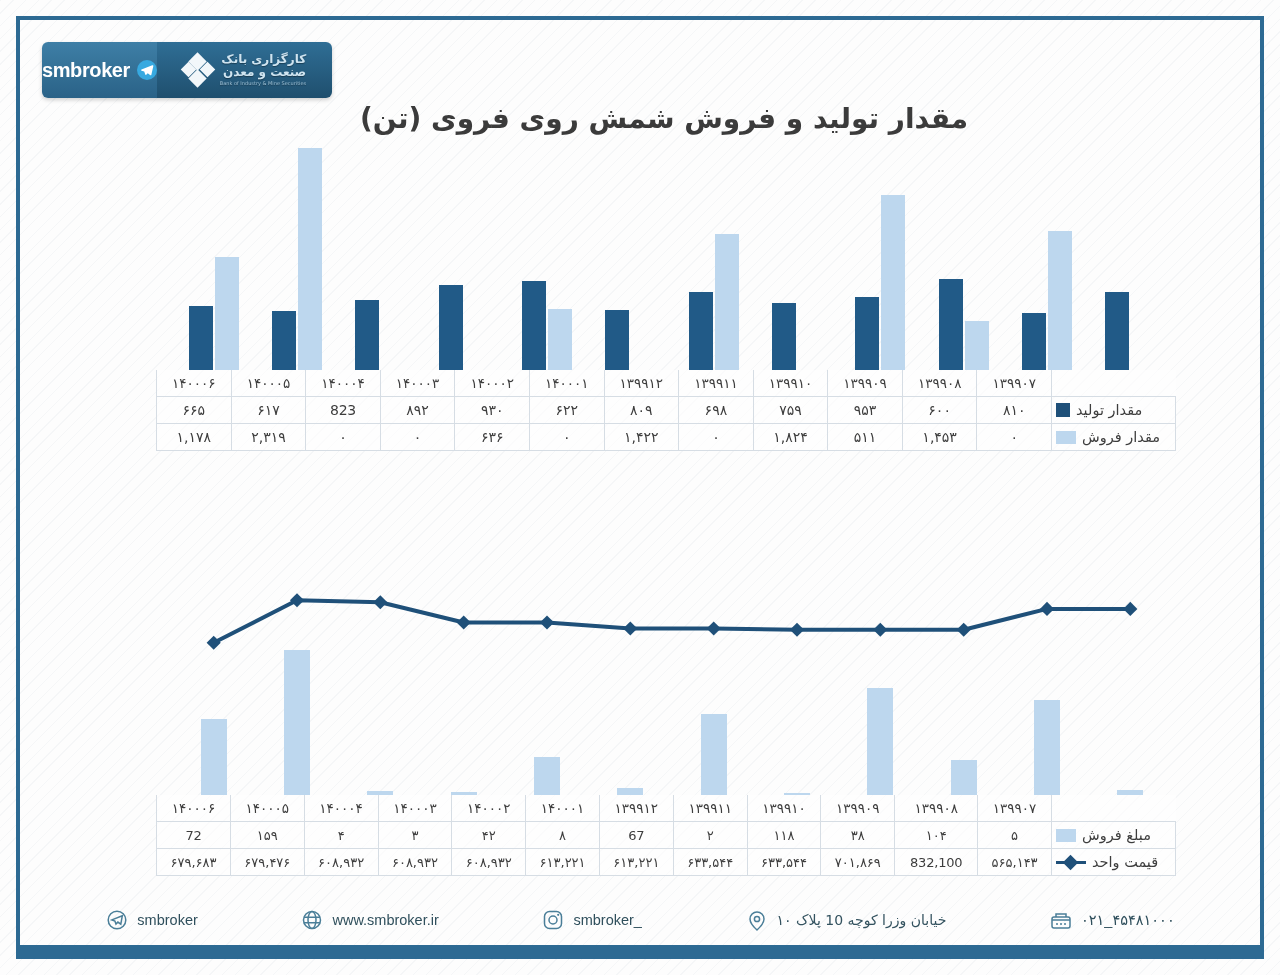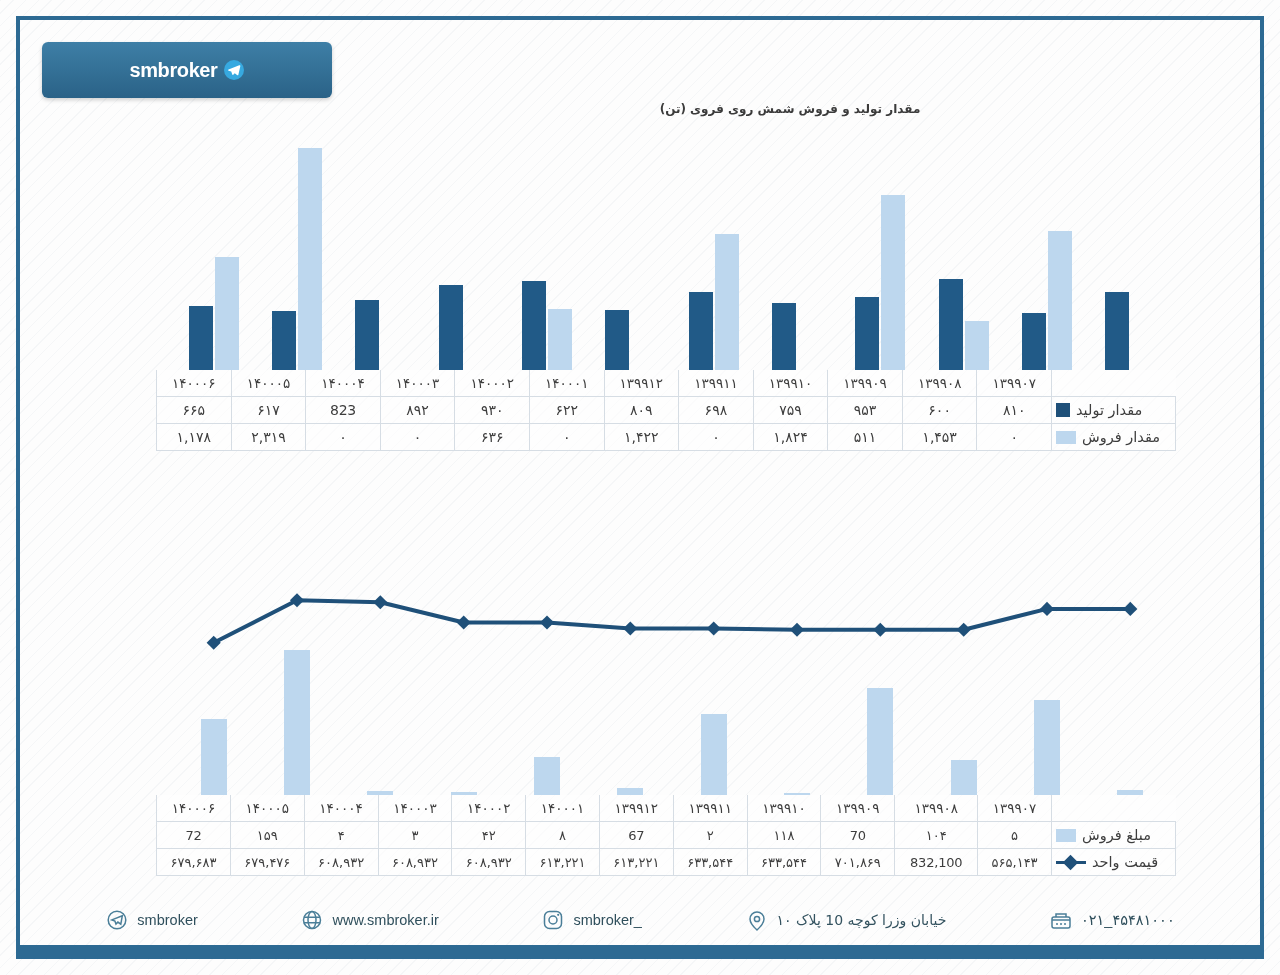--- a/index.html
+++ b/index.html
@@ -86,22 +86,22 @@
   }
   .tg-icon {
     width:20px;height:20px;border-radius:50%;
     background:#37a9e0; display:flex;align-items:center;justify-content:center;
   }
   .tg-icon svg { display:block; }
 
   
   .chart-title {
     position:absolute;
-    text-align:center;
-    font-size:12px; font-weight:bold;
+    text-align:left;
+    font-size:28px; font-weight:bold;
     color:#3b3b3b;
     direction:rtl;
     font-family:"DejaVu Sans",sans-serif;
   }
   #title-1 { top:82px; right:40px; width:860px; }
   #title-2 { top:490px; right:60px; width:1050px; line-height:1.35; }
 
   
   .chart-block { position:absolute; }
   #chart1 { top:120px; left:152px; width:1000px; height:230px; }
@@ -199,20 +199,33 @@
   .f-ico svg { display:block; width:24px; height:24px; }
 </style>
 </head>
 <body>
 
 <div id="page">
  <div id="frame">
   <div id="sheet">
 
     <div id="logo-badge">
+      <div class="logo-left">
+        <div class="logo-wordmark">
+          <div>کارگزاری بانک</div>
+          <div>صنعت و معدن</div>
+          <span class="en">Bank of Industry &amp; Mine Securities</span>
+        </div>
+        <div class="logo-diamond">
+          <span class="d1"></span>
+              <span class="d2"></span>
+              <span class="d3"></span>
+              <span class="d4"></span>
+        </div>
+      </div>
       <div class="logo-right">
         <span class="brand">smbroker</span>
         <span class="tg-icon">
           <svg viewBox="0 0 24 24" width="14" height="14" aria-hidden="true">
             <path fill="#ffffff" d="M21 4 2.6 11.2c-.9.35-.87 1.62.05 1.92l4.6 1.5 1.75 5.3c.25.75 1.2.95 1.73.37l2.5-2.7 4.5 3.3c.66.48 1.6.12 1.77-.68L22.9 5.3c.2-.92-.7-1.67-1.9-1.3z"></path>
           </svg>
         </span>
       </div>
     </div>
 
@@ -411,21 +424,21 @@
             </tr>
             <tr>
               <td class="rowlab">
                 <div class="lab-wrap">
                   <span>مبلغ فروش</span>
                   <span class="lgd sq-light"></span>
                 </div>
               </td>
               <td class="num small">۵</td>
               <td class="num small">۱۰۴</td>
-              <td class="num small">70</td>
+              <td class="num small">۳۸</td>
               <td class="num small">۱۱۸</td>
               <td class="num small">۲</td>
               <td class="num small">67</td>
               <td class="num small">۸</td>
               <td class="num small">۴۲</td>
               <td class="num small">۳</td>
               <td class="num small">۴</td>
               <td class="num small">۱۵۹</td>
               <td class="num small">72</td>
             </tr>

